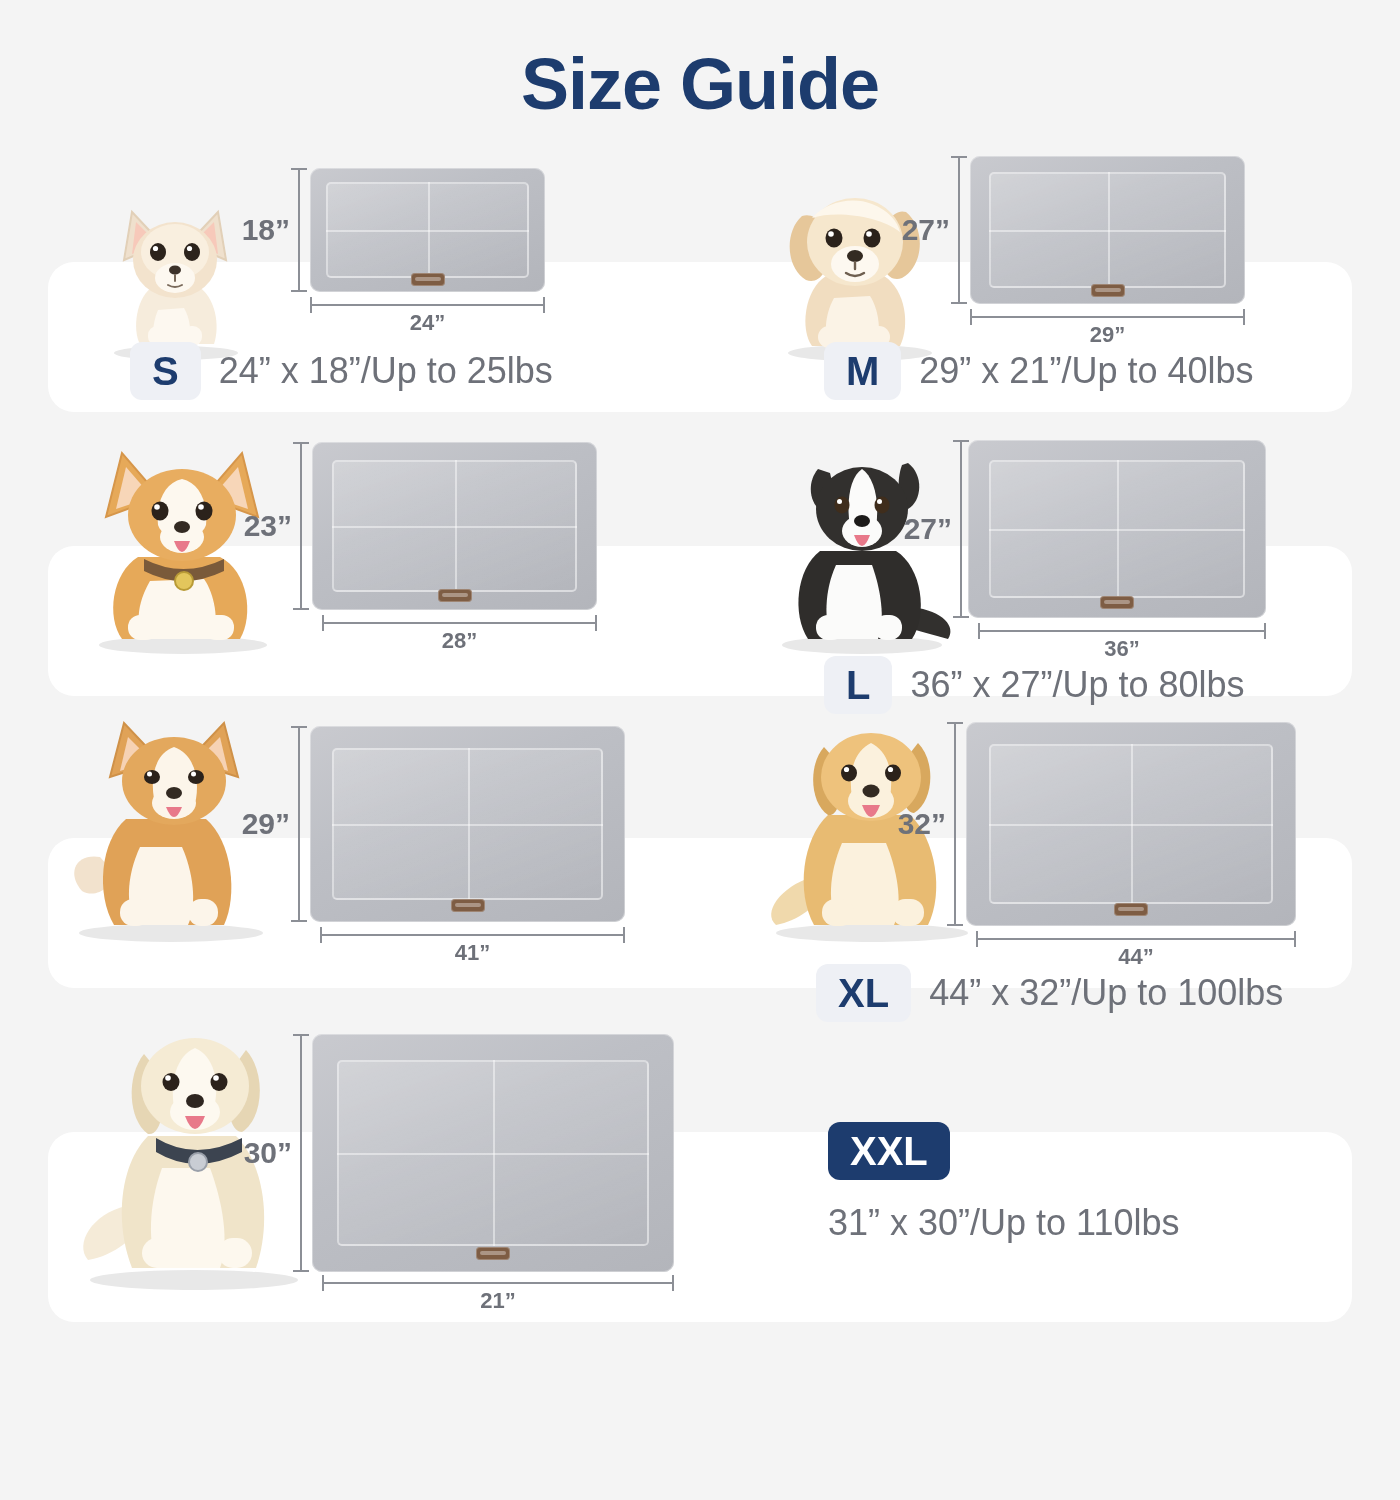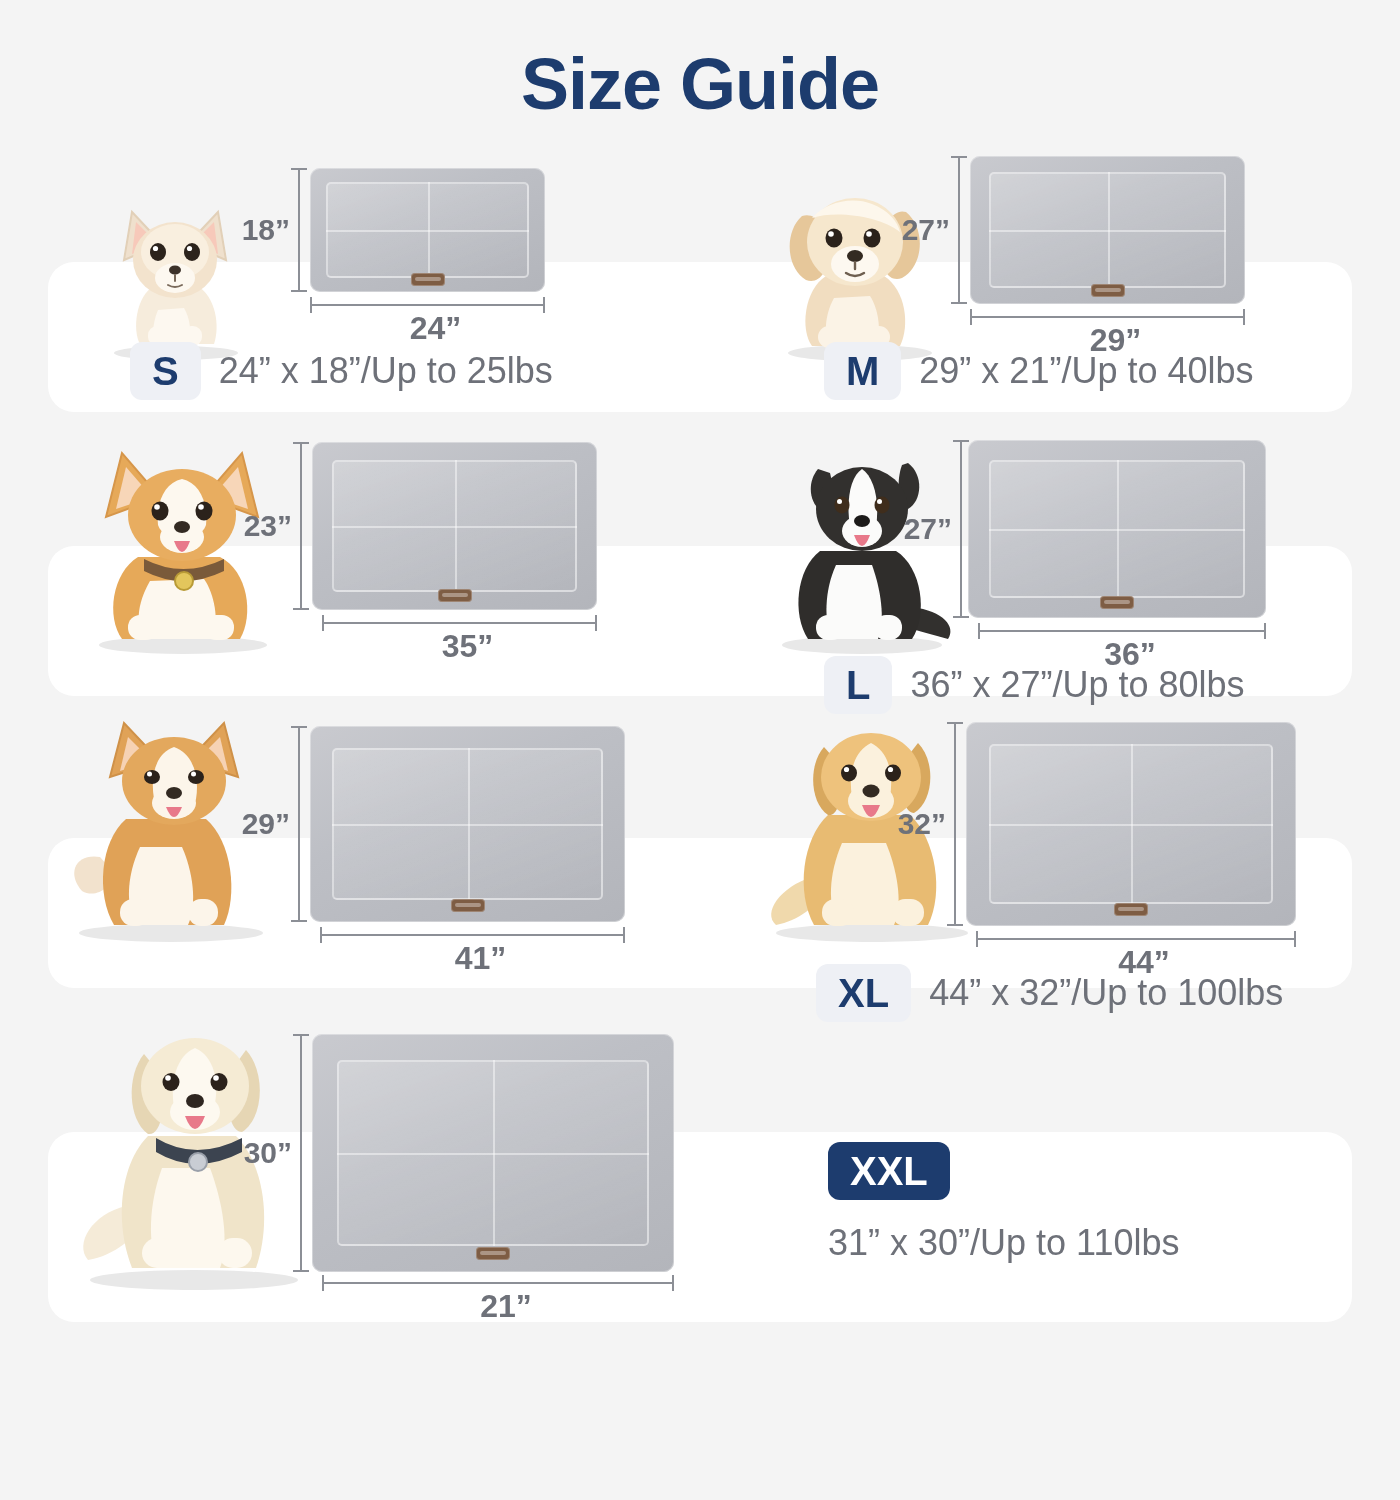--- a/index.html
+++ b/index.html
@@ -169,24 +169,23 @@
     background: #8c8f96;
   }
   .dim-h::before { left: 0; }
   .dim-h::after { right: 0; }
   .dim-h-label {
     position: absolute;
     top: 6px;
     left: 50%;
     transform: translateX(-50%);
     color: #6e7179;
-    font-size: 32px;
+    font-size: 22px;
     font-weight: bold;
     white-space: nowrap;
-    margin-left: 8px;
   }
 
   
   .caption {
     position: absolute;
     display: flex;
     align-items: center;
     gap: 18px;
     z-index: 3;
   }
@@ -372,21 +371,21 @@
 
           <div class="mat" style="left:312px; top:8px; width:285px; height:168px;">
             <div class="seam-v"></div>
               <div class="seam-h"></div>
             <div class="tag"></div>
           </div>
           <div class="dim-v" style="left:300px; top:8px; height:168px;">
             <span class="dim-v-label">23”</span>
           </div>
           <div class="dim-h" style="left:322px; top:188px; width:275px;">
-            <span class="dim-h-label">35”</span>
+            <span class="dim-h-label">28”</span>
           </div>
         </div>
 
       </div>
 
       <div class="cell">
         <div class="visual">
           <div class="dog-wrap" style="left:62px; bottom:0;">
             <svg width="200" height="215" viewBox="0 0 200 215">
               <ellipse cx="100" cy="206" rx="80" ry="9" fill="#e8e8e8"></ellipse>
@@ -582,21 +581,21 @@
             <div class="tag"></div>
           </div>
           <div class="dim-v" style="left:300px; top:24px; height:238px;">
             <span class="dim-v-label">30”</span>
           </div>
           <div class="dim-h" style="left:322px; top:272px; width:352px;">
             <span class="dim-h-label">21”</span>
           </div>
         </div>
 
-        <div class="caption stacked" style="left:828px; top:132px;">
+        <div class="caption stacked" style="left:828px; top:112px;">
           <span class="size-chip dark">XXL</span>
           <span class="spec">31” x 30”/Up to 110lbs</span>
         </div>
 
       </div>
     </div>
   </div>
 
 </div>
 

